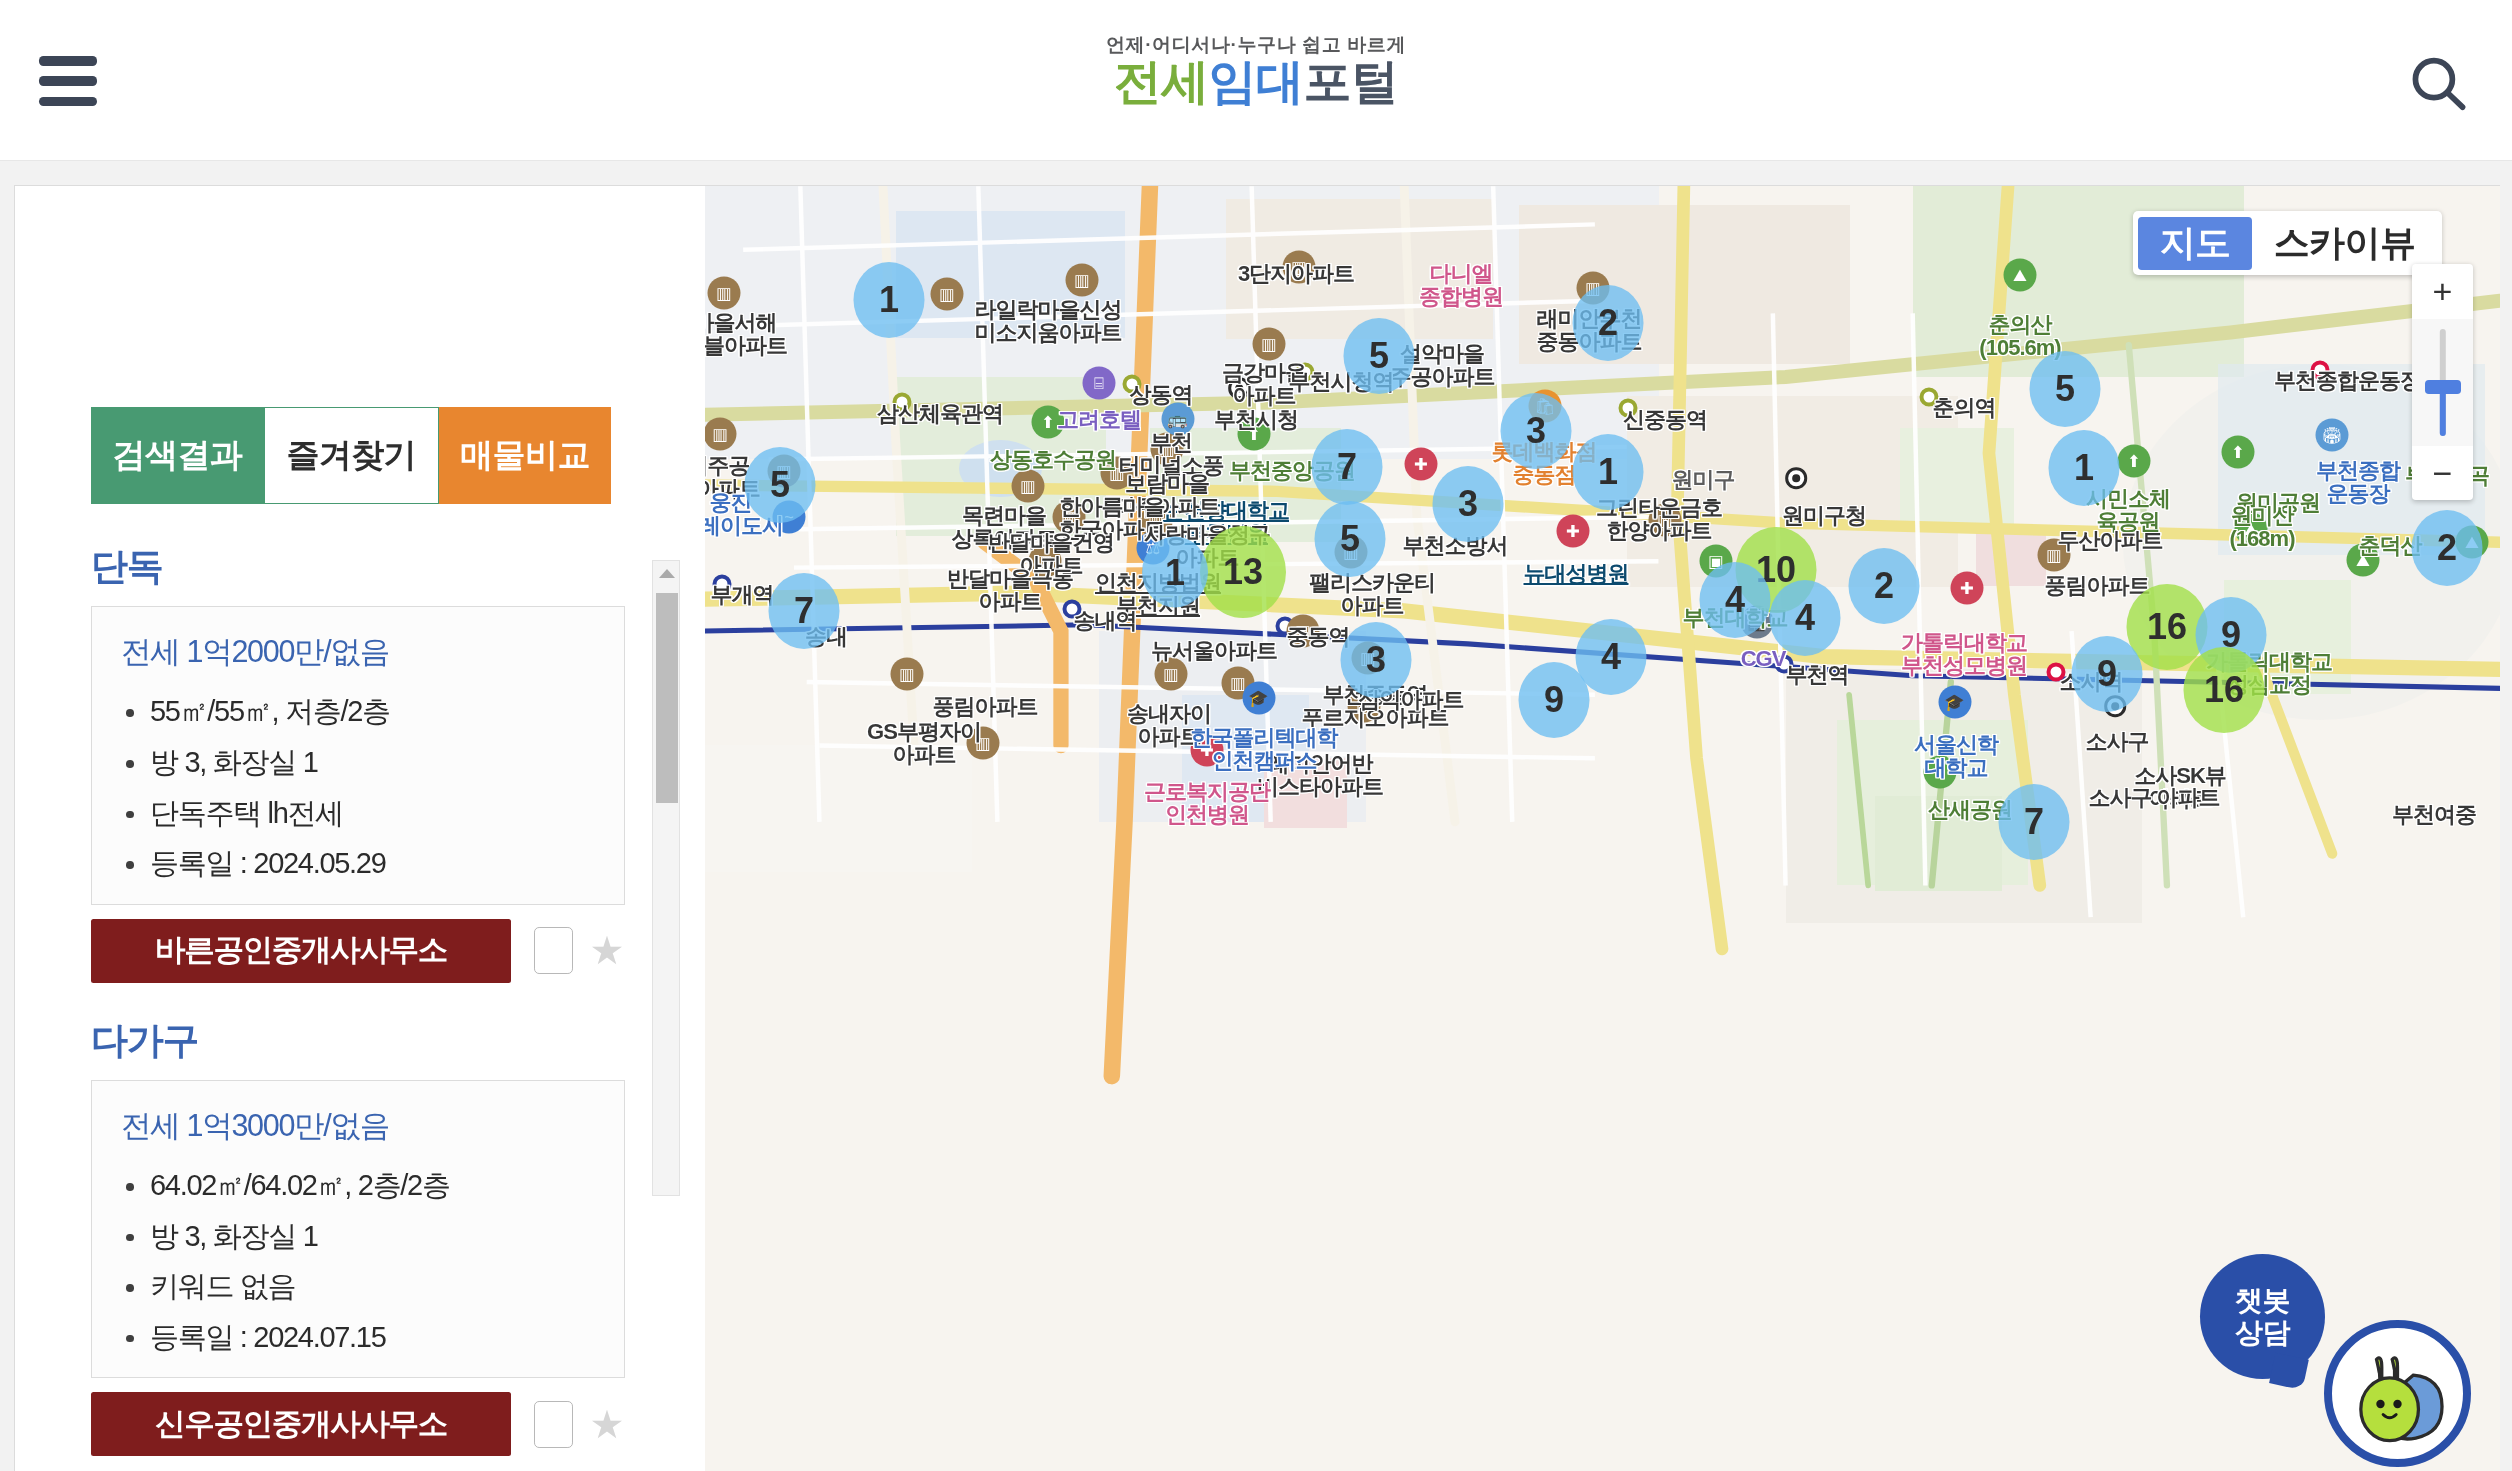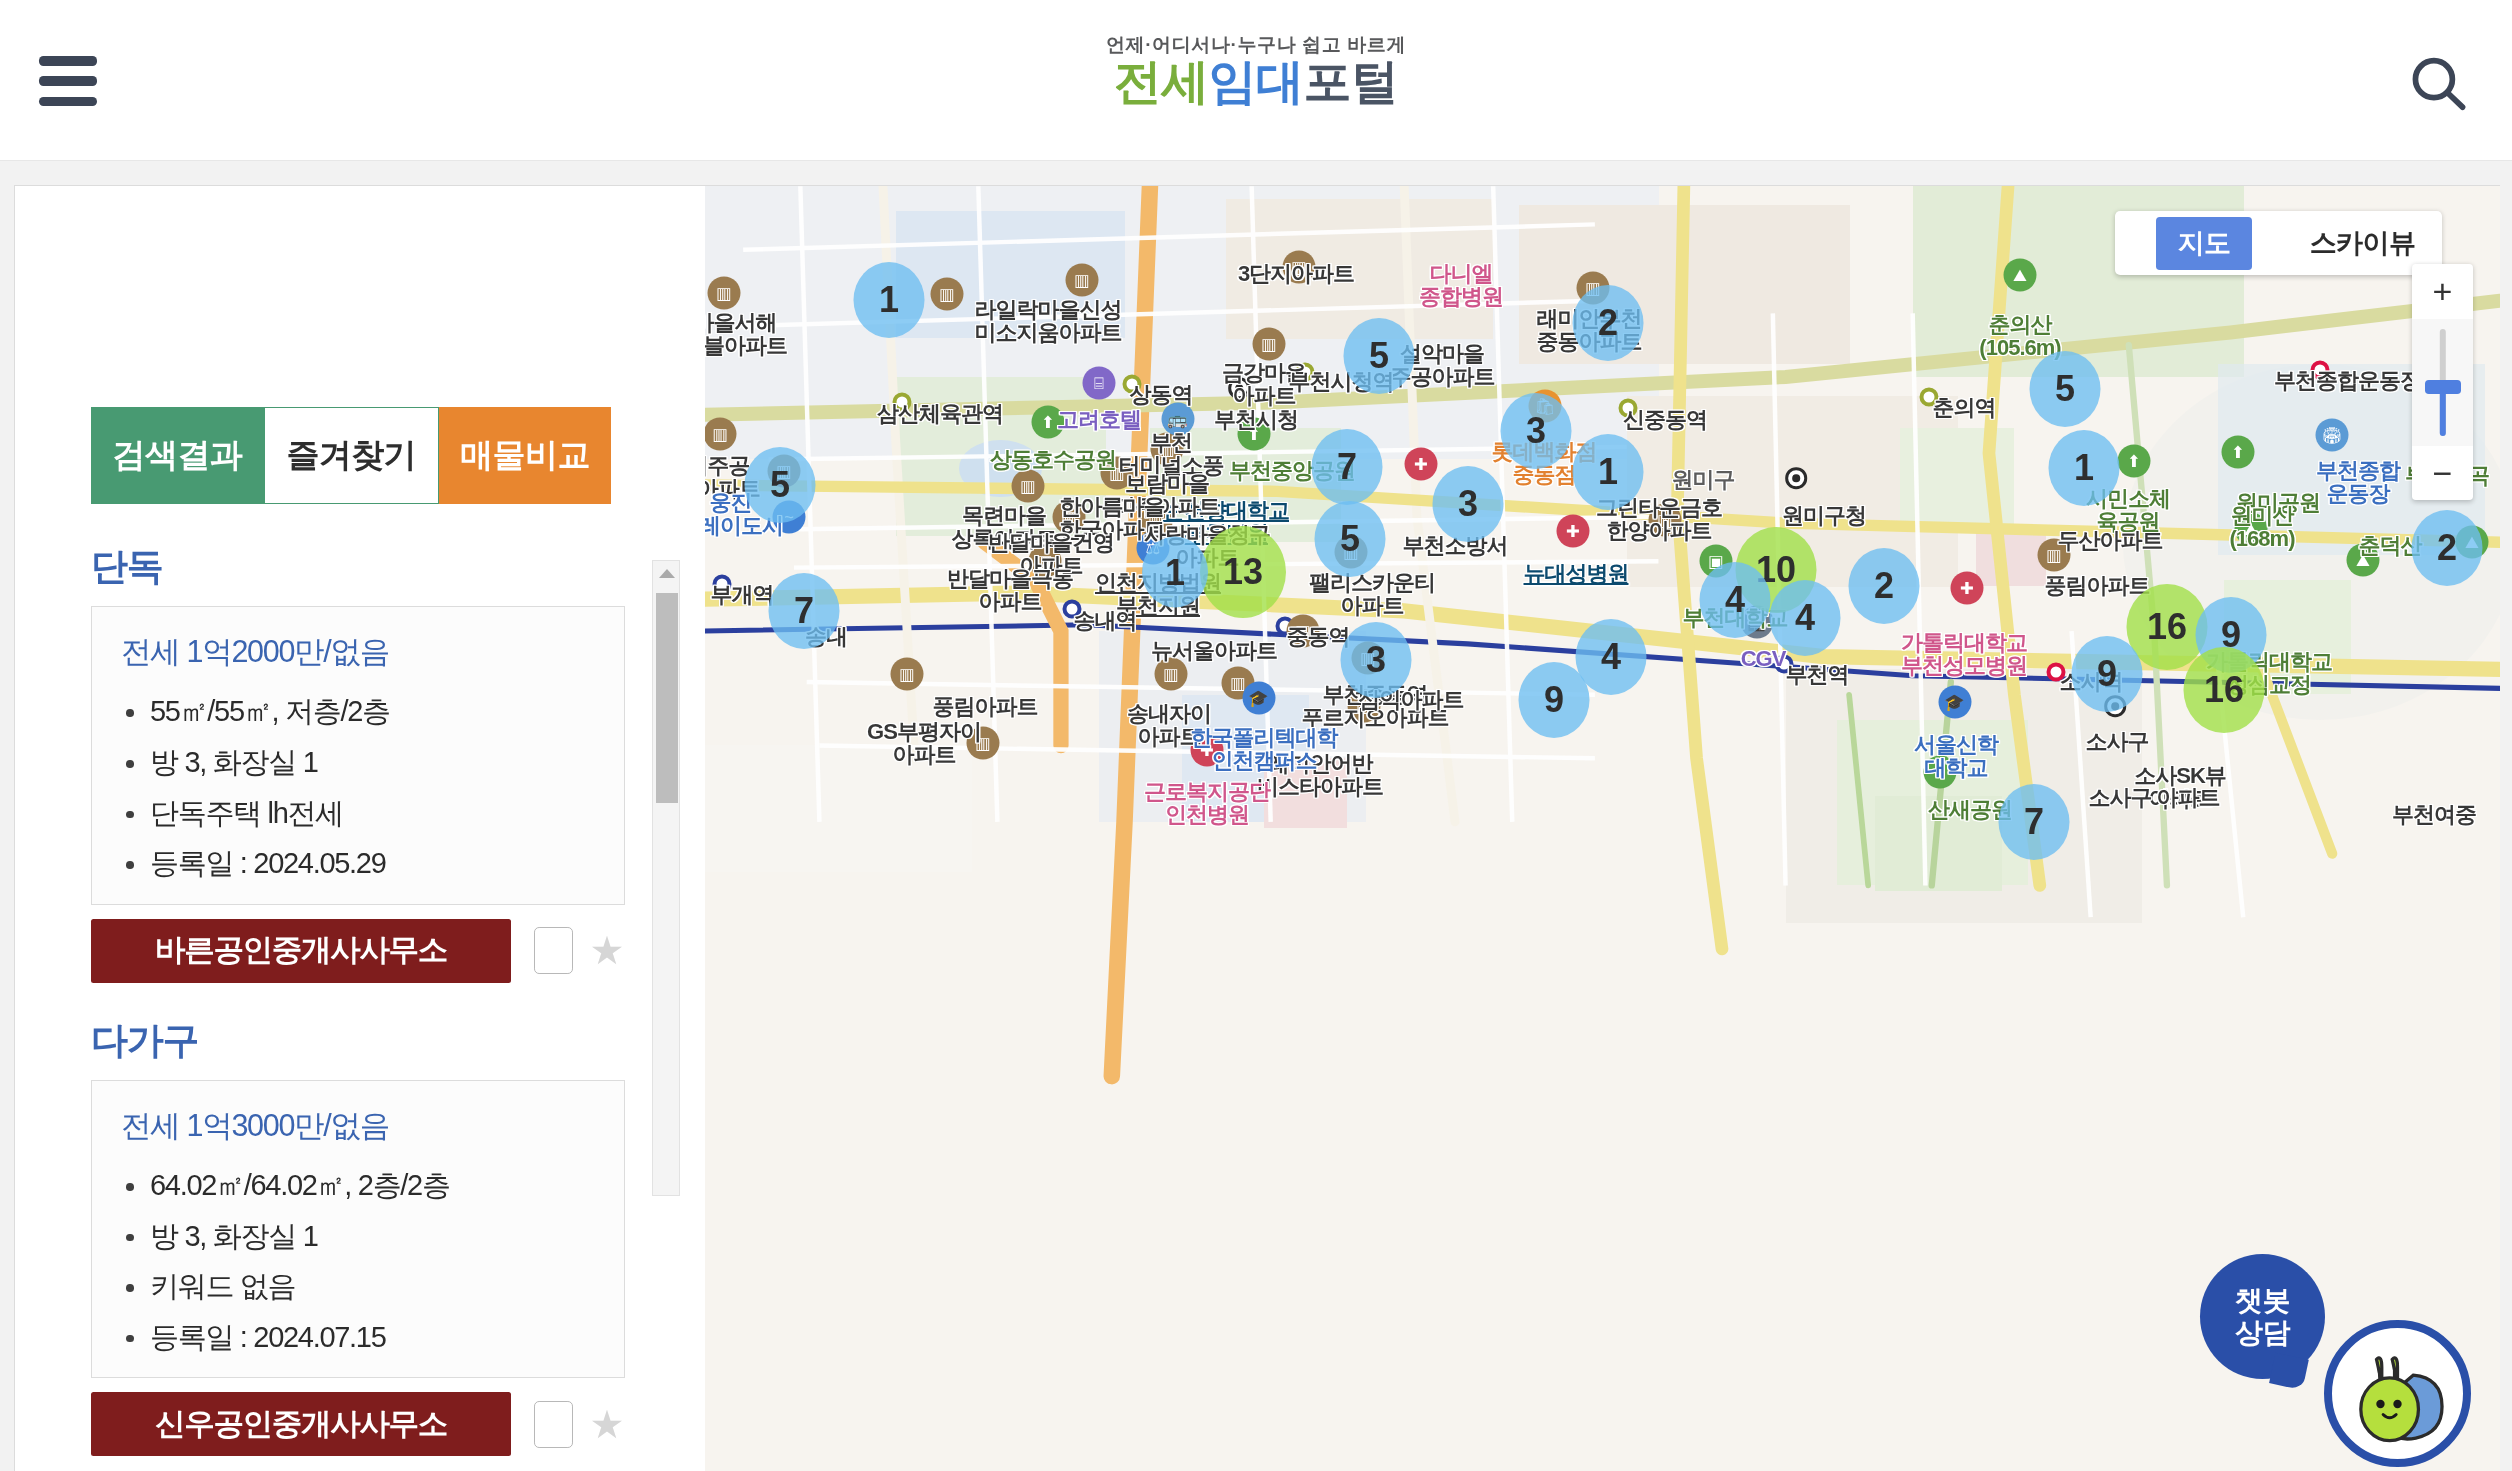--- a/index.html
+++ b/index.html
@@ -184,22 +184,22 @@
   .gov-dot::after { content:""; width:7.6px; height:7.6px; border-radius:50%; background:#2b2b2b; }
 
   
   .view-toggle {
     position: absolute; right: 58px; top: 25.4px; height: 64px;
     background: #ffffff; border-radius: 5.1px; display: flex; align-items: center;
     box-shadow: 0 1.3px 5.1px rgba(0,0,0,0.22); padding: 5.1px; z-index: 40;
   }
   .vt-btn {
     height: 53px; padding: 0 21.6px; display: flex; align-items: center;
-    font-size: 27px; font-weight: bold; letter-spacing: -0.6px; cursor: pointer;
-    border-radius: 3.8px; color: #2b2b2b; white-space: nowrap; margin-left: 36px;
+    font-size: 36px; font-weight: bold; letter-spacing: -0.6px; cursor: pointer;
+    border-radius: 3.8px; color: #2b2b2b; white-space: nowrap;
   }
   .vt-btn.active { background: #5b86e0; color: #ffffff; }
 
   .zoom-ctl {
     position: absolute; right: 27px; top: 78px; width: 61px; height: 236px;
     background: #ffffff; border-radius: 3.8px; box-shadow: 0 1.3px 5.1px rgba(0,0,0,0.22);
     z-index: 40;
   }
   .zc-btn {
     height: 55px; display: flex; align-items: center; justify-content: center;

